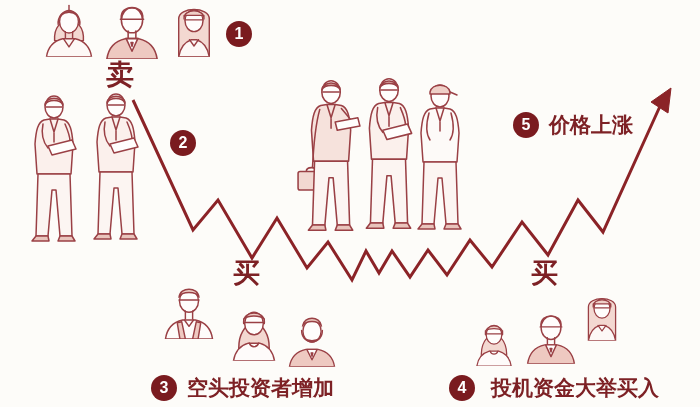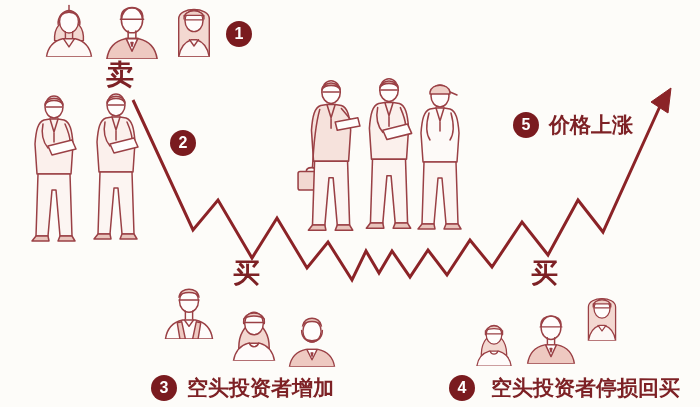--- a/index.html
+++ b/index.html
@@ -262,16 +262,16 @@
       </svg>
   </div>
   <div class="fig" style="left:578px;top:283px;width:48px;height:64px">
     <svg viewBox="0 0 60 64">
         <use href="#bust-woman-long"></use>
       </svg>
   </div>
 
   <div class="step step4" style="left:449px;top:374px">
     <span class="badge">4</span>
-    <span class="step-text">空头投资者停损回买</span>
+    <span class="step-text">投机资金大举买入</span>
   </div>
 
 </div>
 
 </body></html>

